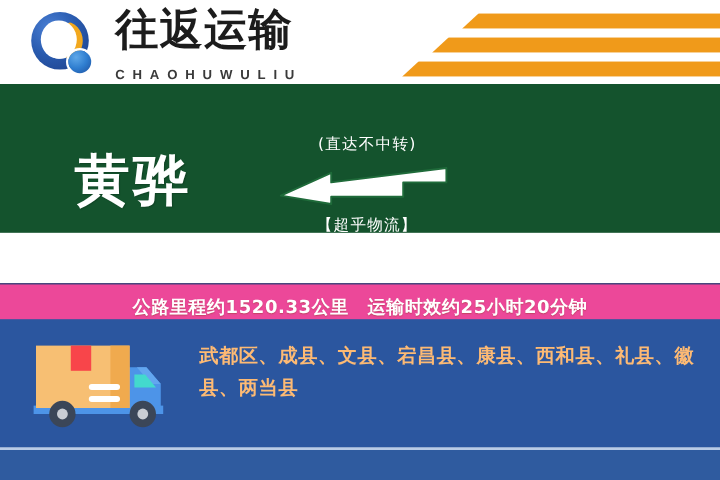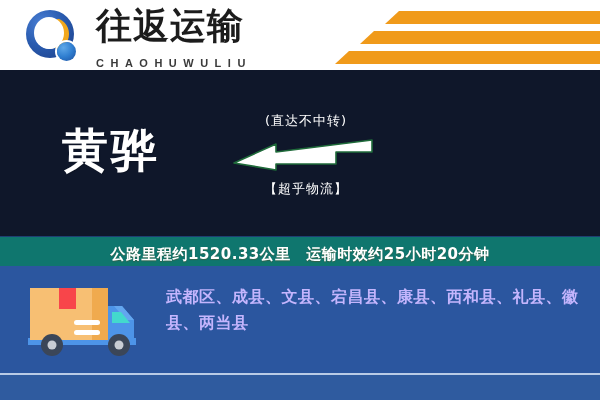--- a/index.html
+++ b/index.html
@@ -101,22 +101,22 @@
     background: #f09a1a;
   }
   .stripe.s1 { top: 11px; width: 215px; clip-path: polygon(14px 0, 100% 0, 100% 100%, 0 100%); }
   .stripe.s2 { top: 31px; width: 240px; clip-path: polygon(14px 0, 100% 0, 100% 100%, 0 100%); }
   .stripe.s3 { top: 51px; width: 265px; clip-path: polygon(14px 0, 100% 0, 100% 100%, 0 100%); }
 
   
   .route-panel {
     position: absolute;
     left: 0; top: 70px;
-    width: 600px; height: 166px;
-    background: #0f172a;
+    width: 600px; height: 124px;
+    background: #14532d;
   }
   .city {
     position: absolute;
     top: 52px;
     font-family: "DejaVu Sans", "Liberation Sans", sans-serif;
     font-size: 46px;
     font-weight: bold;
     color: #ffffff;
     letter-spacing: 3px;
     line-height: 56px;
@@ -152,23 +152,23 @@
     letter-spacing: 1px;
     white-space: nowrap;
     line-height: 18px;
   }
 
   
   .info-bar {
     position: absolute;
     left: 0; top: 236px;
     width: 600px; height: 42px;
-    background: #0f766e;
+    background: #ec4899;
     border-top: 1px solid #1f3f73;
-    border-bottom: 6px solid #737373;
+    border-bottom: 2px solid #737373;
     box-sizing: border-box;
     display: flex;
     align-items: center;
     justify-content: center;
   }
   .info-bar-text {
     font-family: "DejaVu Sans", "Liberation Sans", sans-serif;
     font-size: 15px;
     font-weight: bold;
     color: #ffffff;
@@ -189,21 +189,21 @@
     left: 22px; top: 14px;
     width: 122px; height: 78px;
   }
   .district-text {
     position: absolute;
     left: 166px; top: 18px;
     width: 416px;
     font-family: "DejaVu Sans", "Liberation Sans", sans-serif;
     font-size: 16px;
     font-weight: bold;
-    color: #c4b5fd;
+    color: #fdba74;
     line-height: 26px;
     letter-spacing: 0.5px;
   }
 
   
   .divider-line {
     position: absolute;
     left: 0; top: 373px;
     width: 600px; height: 2px;
     background: #b9cbe6;

